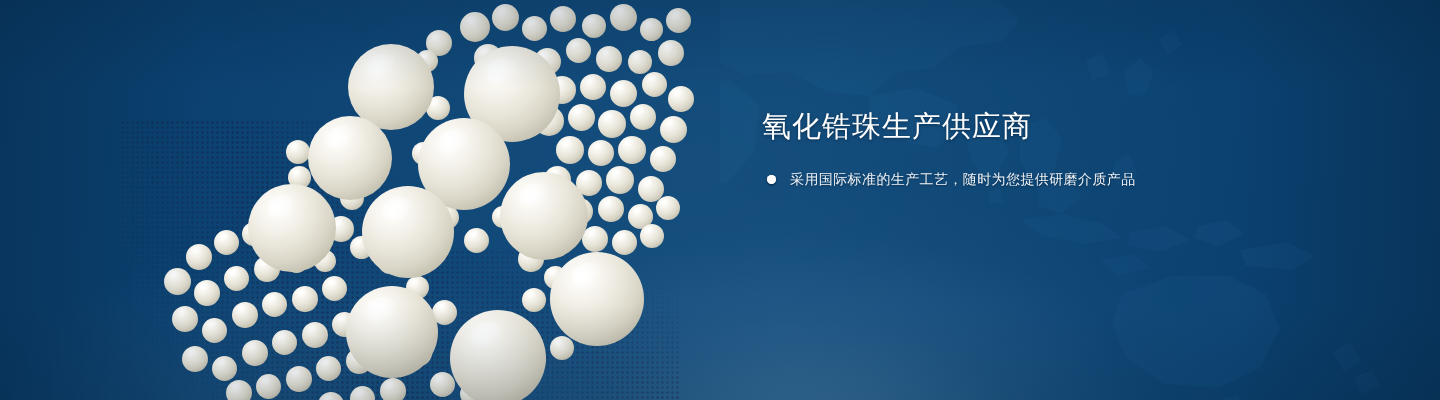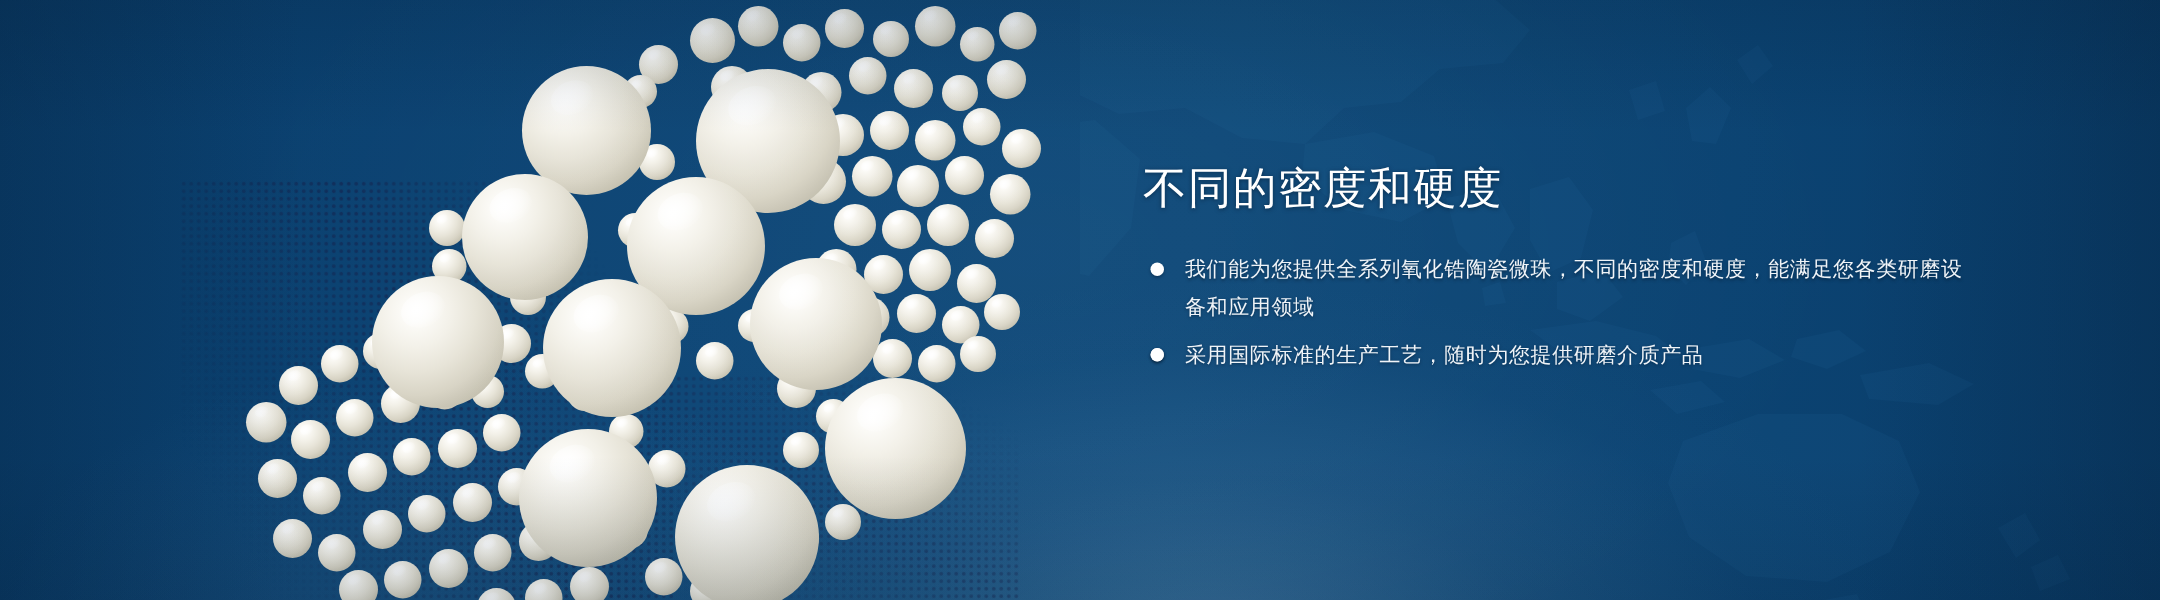--- a/index.html
+++ b/index.html
@@ -325,26 +325,22 @@
     <div class="bead" style="left:232px; top:186px; width:92px; height:92px;"></div>
     <div class="bead" style="left:370px; top:172px; width:88px; height:88px;"></div>
     <div class="bead" style="left:420px; top:252px; width:94px; height:94px;"></div>
     <div class="bead" style="left:216px; top:286px; width:92px; height:92px;"></div>
     <div class="bead" style="left:320px; top:310px; width:96px; height:96px;"></div>
   </div>
 
   <div class="bg-vignette"></div>
 
   <div class="content">
-    <h1 class="headline">不同的密度和硬度</h1>
+    <h1 class="headline">氧化锆珠生产供应商</h1>
     <ul class="bullets">
-      <li class="bullet">
-        <span class="dot"></span>
-        <span>我们能为您提供全系列氧化锆陶瓷微珠，不同的密度和硬度，能满足您各类研磨设备和应用领域</span>
-      </li>
       <li class="bullet">
         <span class="dot"></span>
       </li>
       <li class="bullet">
         <span class="dot"></span>
         <span>采用国际标准的生产工艺，随时为您提供研磨介质产品</span>
       </li>
     </ul>
   </div>
 

